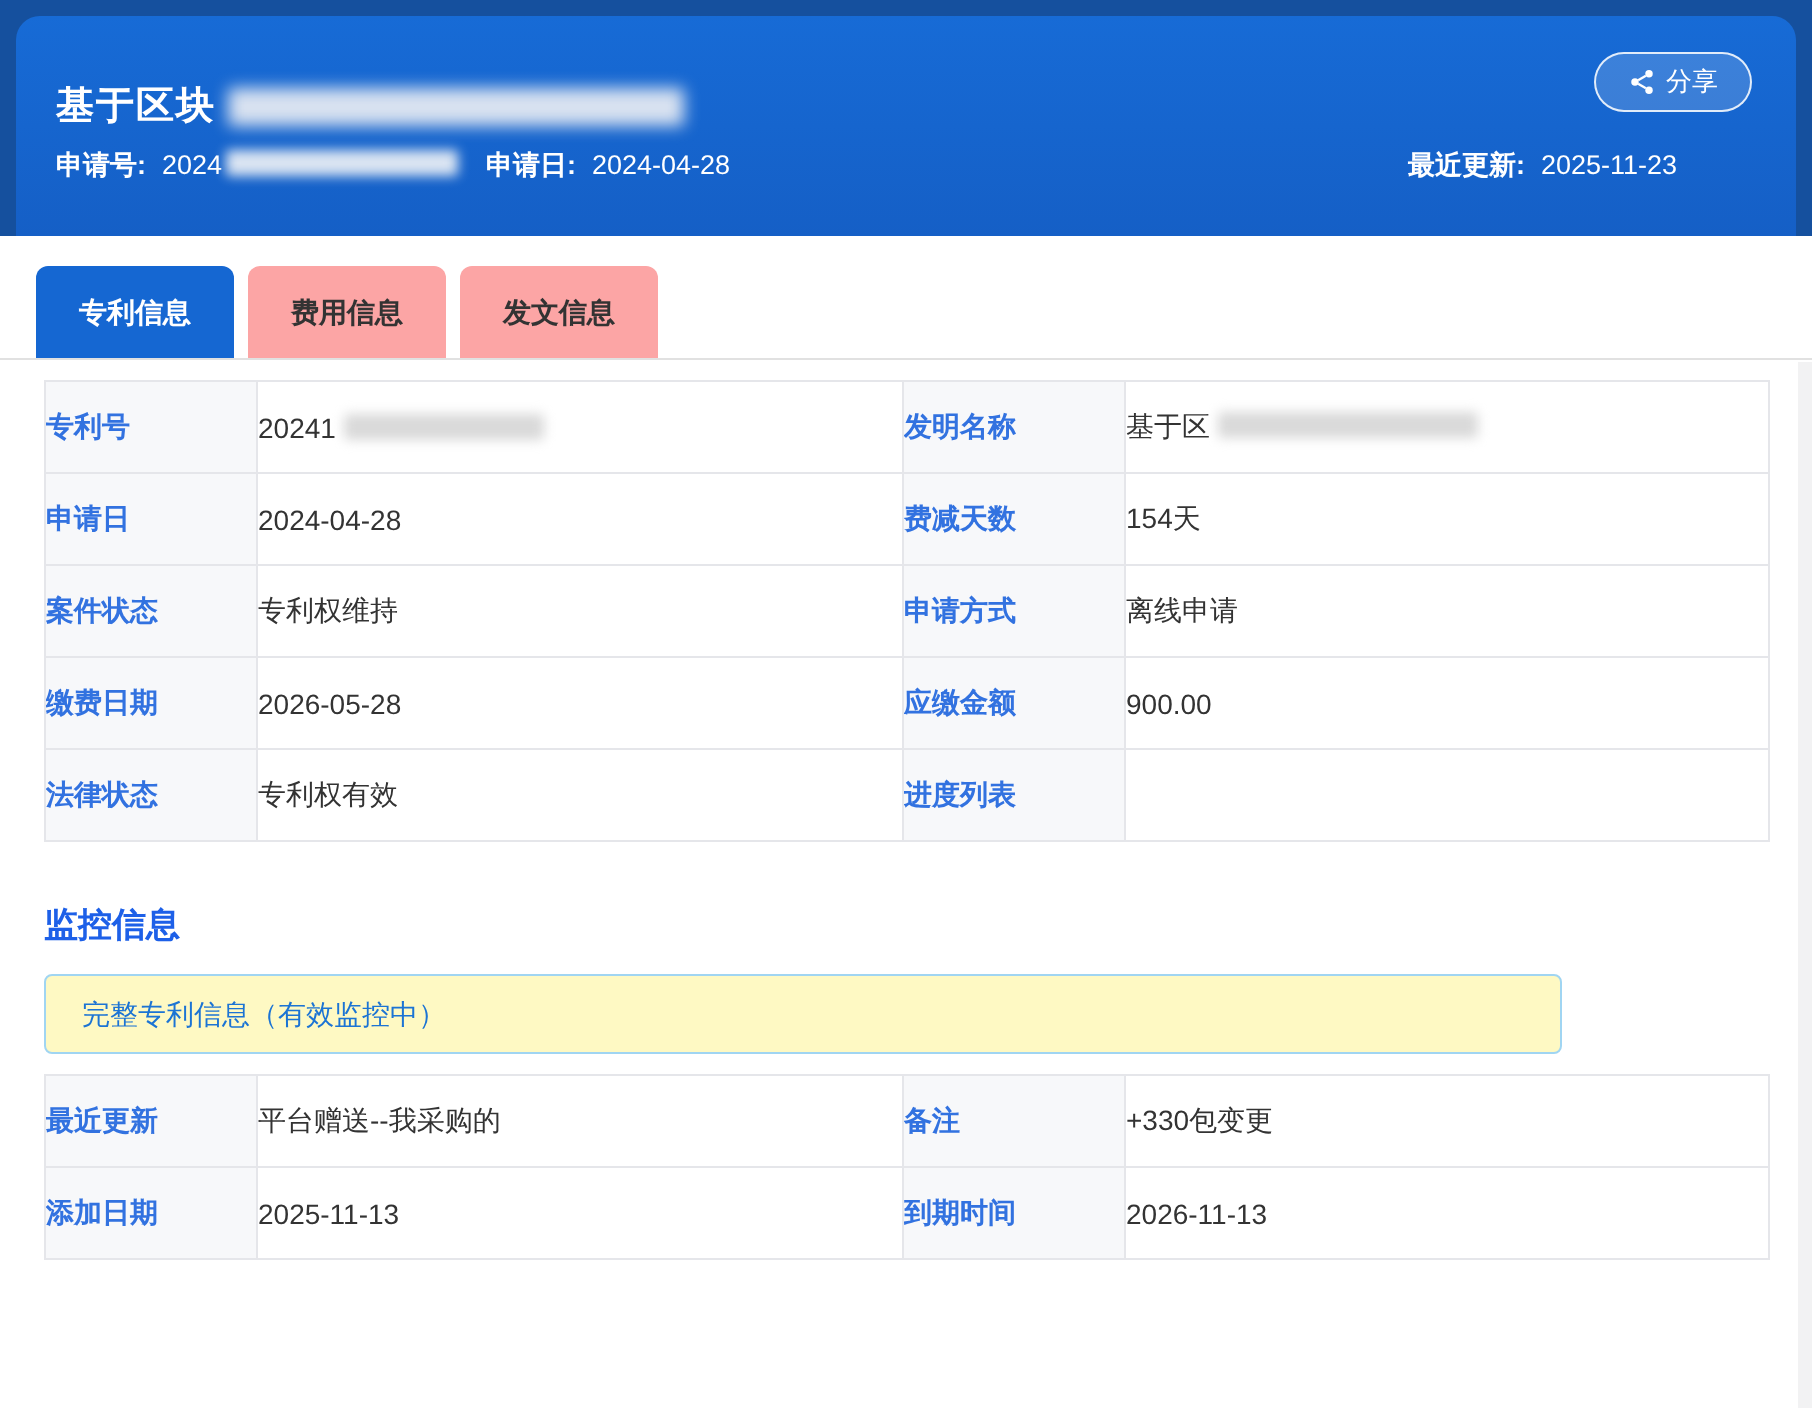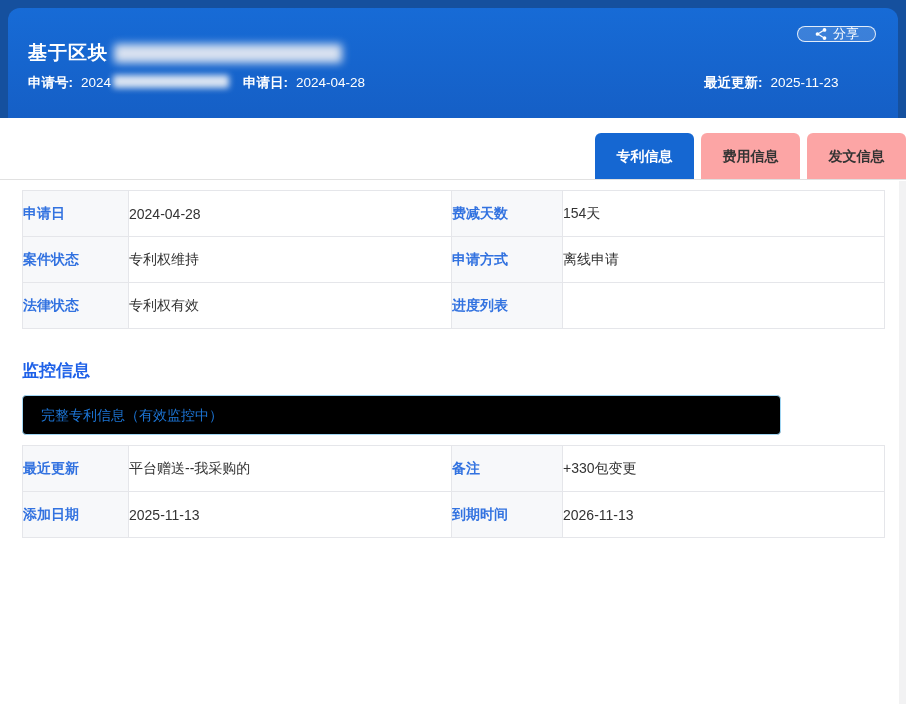--- a/index.html
+++ b/index.html
@@ -37,30 +37,30 @@
   .header-redacted {
     display:inline-block; width:116px; height:13px; margin-left:2px; vertical-align:-1px;
     background:rgba(236,240,245,0.92); border-radius:2px; filter:blur(3px);
   }
   .badge {
     display:inline-block; margin-left:8px; padding:2px 9px 3px;
     background:#F6FBF1; border:1px solid #A9D48B; border-radius:3px;
     color:#5E6B54; font-size:12px; vertical-align:-2px;
   }
   .share-btn {
-    position:absolute; top:18px; right:22px; height:16px; padding:0 16px;
+    position:absolute; top:18px; right:22px; height:30px; padding:0 16px;
     display:flex; align-items:center; gap:5px;
     background:rgba(255,255,255,0.16); border:1px solid rgba(255,255,255,0.85);
     border-radius:16px; color:#ffffff; font-size:13px; cursor:pointer;
   }
 
   
   .tabbar {
-    margin-top:15px; height:47px; padding-left:1px;
-    border-bottom:1px solid #E1E1E1; display:flex; gap:7px;justify-content:flex-end;
+    margin-top:15px; height:47px; padding-left:18px;
+    border-bottom:1px solid #E1E1E1; display:flex; gap:7px;
   }
   .tab {
     width:99px; height:46px; line-height:46px; text-align:center;
     font-size:14px; font-weight:bold; color:#333333;
     background:#fca5a5; border-radius:6px 6px 0 0; cursor:pointer;
   }
   .tab.active { background:#1567D2; color:#ffffff; }
 
   
   .content { padding:0 22px; }
@@ -74,21 +74,21 @@
   table.info-table td { border:1px solid #E5E6EA; height:46px; padding:0 6px 0 0; overflow:hidden; white-space:nowrap; }
   td.label { background:#F7F8FA; color:#3272E0; font-weight:600; padding-left:18px; }
   td.value { background:#ffffff; color:#333333; padding-left:24px; }
   .redacted {
     display:inline-block; height:13px; margin-left:4px; vertical-align:-1px;
     background:#D9D9D9; border-radius:2px; filter:blur(3px);
   }
 
   .banner {
     margin-top:12px; width:759px; height:40px; line-height:38px; padding-left:18px;
-    background:#000000; border:1px solid #A0D5F2; border-radius:4px;
+    background:#fef9c3; border:1px solid #A0D5F2; border-radius:4px;
     color:#1C74D4; font-size:14px;
   }
 
   .scroll-strip { position:absolute; right:0; top:181px; bottom:0; width:7px; background:#F2F2F3; }
 </style>
 </head>
 <body>
 
 <div class="header-outer">
   <div class="header-panel">
@@ -136,30 +136,42 @@
 
   <table class="info-table">
     <colgroup>
         <col class="c1">
         <col class="c2">
         <col class="c3">
         <col class="c4">
       </colgroup>
     <tbody>
         <tr>
+          <td class="label"><span>专利号</span></td>
+          <td class="value"><span>20241</span><span class="redacted" style="width: 100px;"></span></td>
+          <td class="label"><span>发明名称</span></td>
+          <td class="value"><span>基于区</span><span class="redacted" style="width: 130px;"></span></td>
+        </tr>
+        <tr>
           <td class="label"><span>申请日</span></td>
           <td class="value"><span>2024-04-28</span></td>
           <td class="label"><span>费减天数</span></td>
           <td class="value"><span>154天</span></td>
         </tr>
         <tr>
           <td class="label"><span>案件状态</span></td>
           <td class="value"><span>专利权维持</span></td>
           <td class="label"><span>申请方式</span></td>
           <td class="value"><span>离线申请</span></td>
+        </tr>
+        <tr>
+          <td class="label"><span>缴费日期</span></td>
+          <td class="value"><span>2026-05-28</span></td>
+          <td class="label"><span>应缴金额</span></td>
+          <td class="value"><span>900.00</span></td>
         </tr>
         <tr>
           <td class="label"><span>法律状态</span></td>
           <td class="value"><span>专利权有效</span></td>
           <td class="label"><span>进度列表</span></td>
           <td class="value"><span></span></td>
         </tr>
       </tbody>
   </table>
 

